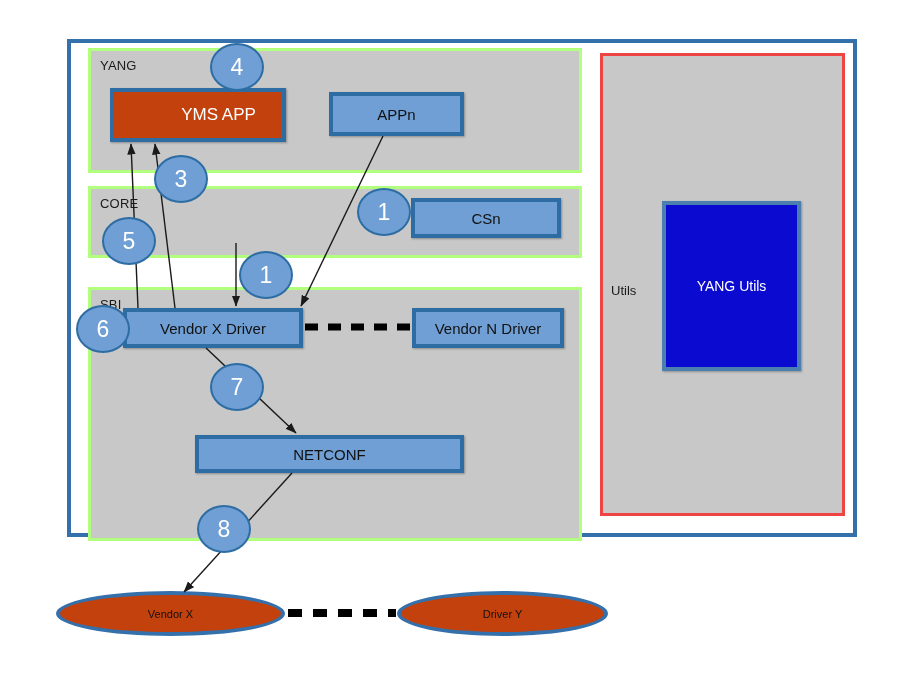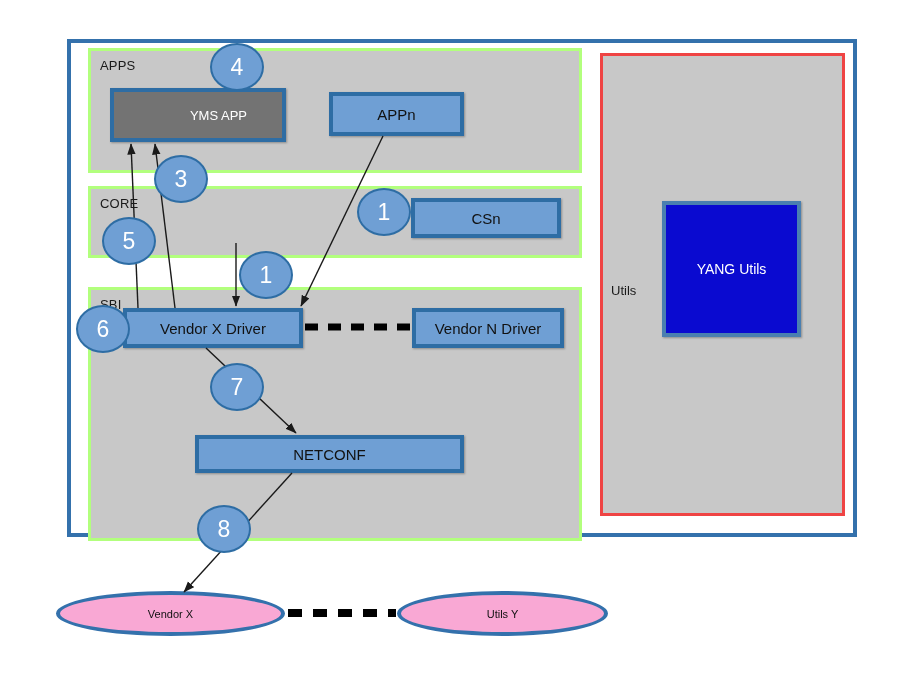--- a/index.html
+++ b/index.html
@@ -71,45 +71,45 @@
     align-items: center;
     justify-content: center;
     font-size: 15px;
     color: #111111;
     text-align: center;
     border: 4px solid #2e6da4;
     background: #6f9fd4;
     box-shadow: 1px 1px 2px rgba(0,0,0,0.30);
   }
   .box.green {
-    background: #737373;
+    background: #c2410c;
     border-color: #2e6da4;
     color: #ffffff;
-    font-size: 13px;
+    font-size: 17px;
     padding-left: 41px;
   }
   .box.deepblue {
     background: #0a0ad0;
     border-color: #4a7fb0;
     color: #ffffff;
     font-size: 14px;
   }
   #box-yms       { left: 110px; top: 88px;  width: 176px; height: 54px; }
   #box-appn      { left: 329px; top: 92px;  width: 135px; height: 44px; }
   #box-cs1       { left: 191px; top: 203px; width: 148px; height: 40px; }
   #box-csn       { left: 411px; top: 198px; width: 150px; height: 40px; }
   #box-vendorx   { left: 123px; top: 308px; width: 180px; height: 40px; }
   #box-vendorn   { left: 412px; top: 308px; width: 152px; height: 40px; }
   #box-netconf   { left: 195px; top: 435px; width: 269px; height: 38px; }
-  #box-yangutils { left: 662px; top: 201px; width: 139px; height: 136px; }
+  #box-yangutils { left: 662px; top: 201px; width: 139px; height: 170px; }
   
   .vendor-ellipse {
     position: absolute;
     box-sizing: border-box;
-    background: #f9a8d4;
+    background: #c2410c;
     border: 4px solid #3471ac;
     border-radius: 50%;
     display: flex;
     align-items: center;
     justify-content: center;
     font-size: 11px;
     color: #111111;
   }
   #ellipse-vendorx { left: 56px;  top: 591px; width: 229px; height: 45px; }
   #ellipse-vendory { left: 397px; top: 591px; width: 211px; height: 45px; }
@@ -171,21 +171,21 @@
     <line x1="292" y1="473" x2="184" y2="592" stroke="#1a1a1a" stroke-width="1.4" marker-end="url(#arrowhead)"></line>
 
     <line x1="305" y1="327" x2="411" y2="327" stroke="#000000" stroke-width="7" stroke-dasharray="13,10"></line>
 
     <line x1="288" y1="613" x2="396" y2="613" stroke="#000000" stroke-width="8" stroke-dasharray="14,11"></line>
   </svg>
 
   <div id="outer-frame"></div>
 
   <div id="section-apps" class="layer-section">
-    <span class="layer-label">APPS</span>
+    <span class="layer-label">YANG</span>
   </div>
   <div id="box-yms" class="box green">YMS APP</div>
   <div id="box-appn" class="box">APPn</div>
 
   <div id="section-core" class="layer-section">
     <span class="layer-label">CORE</span>
   </div>
   <div id="box-csn" class="box">CSn</div>
 
   <div id="section-sbi" class="layer-section">
@@ -194,21 +194,21 @@
   <div id="box-vendorx" class="box">Vendor X Driver</div>
   <div id="box-netconf" class="box">NETCONF</div>
   <div id="box-vendorn" class="box">Vendor N Driver</div>
 
   <div id="utils-panel">
     <span id="utils-label">Utils</span>
   </div>
   <div id="box-yangutils" class="box deepblue">YANG Utils</div>
 
   <div id="ellipse-vendorx" class="vendor-ellipse">Vendor X</div>
-  <div id="ellipse-vendory" class="vendor-ellipse">Utils Y</div>
+  <div id="ellipse-vendory" class="vendor-ellipse">Driver Y</div>
 
   <div id="marker-1a" class="marker">4</div>
   <div id="marker-3" class="marker">3</div>
   <div id="marker-5" class="marker">5</div>
   <div id="marker-1b" class="marker">1</div>
   <div id="marker-1c" class="marker">1</div>
   <div id="marker-6" class="marker">6</div>
   <div id="marker-7" class="marker">7</div>
   <div id="marker-8" class="marker">8</div>
 

